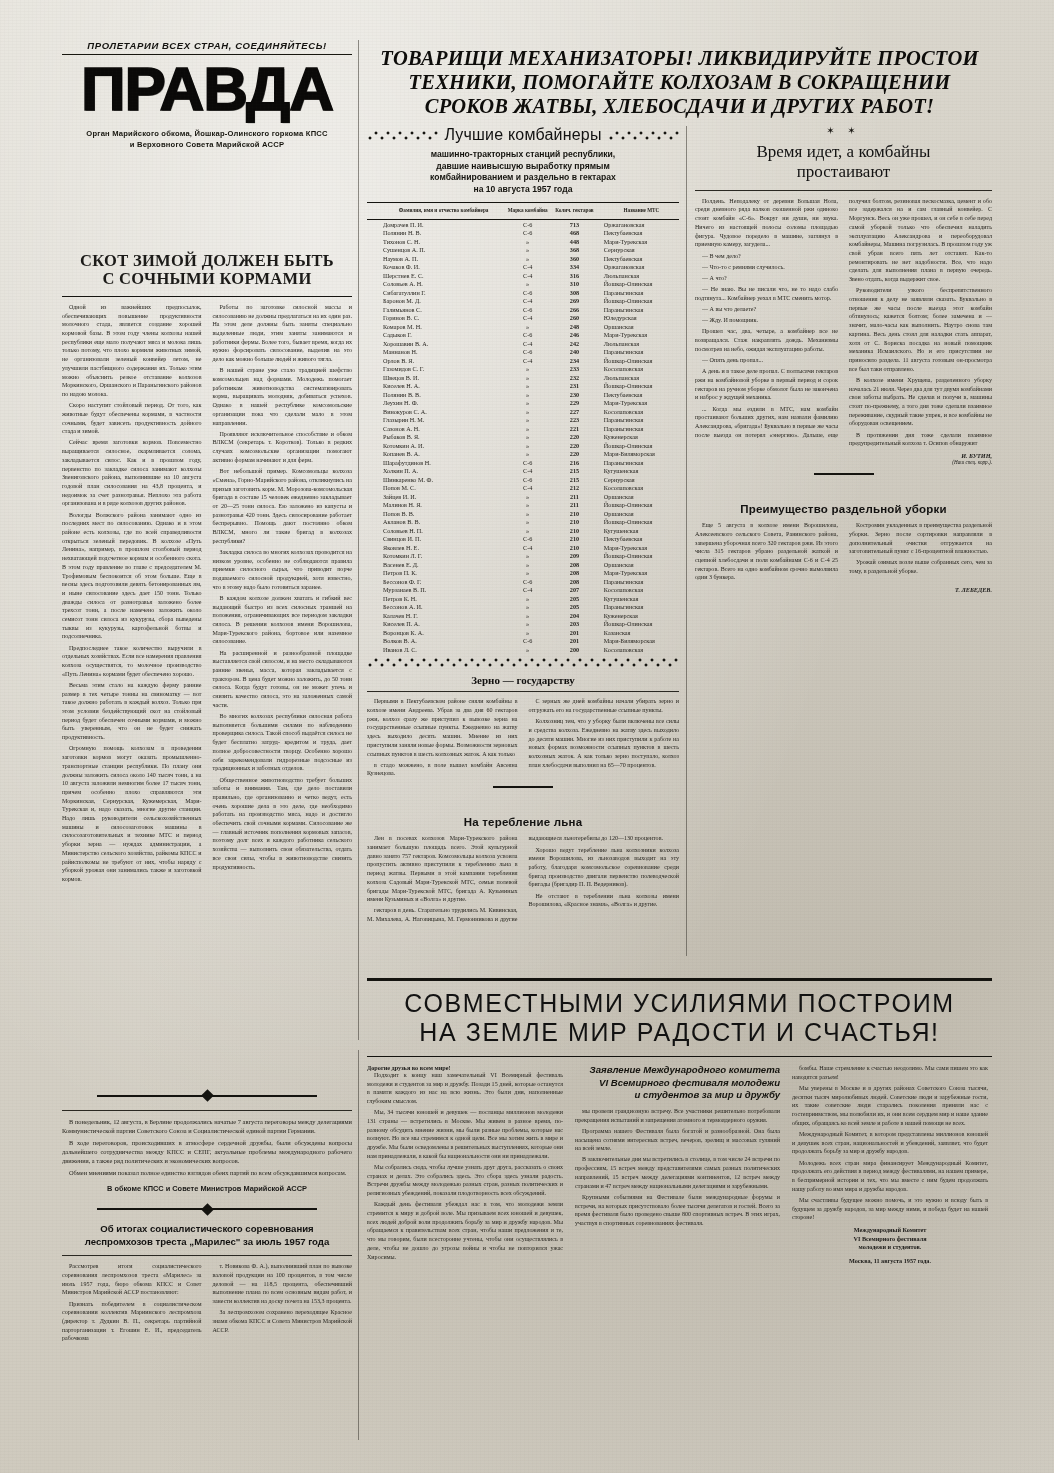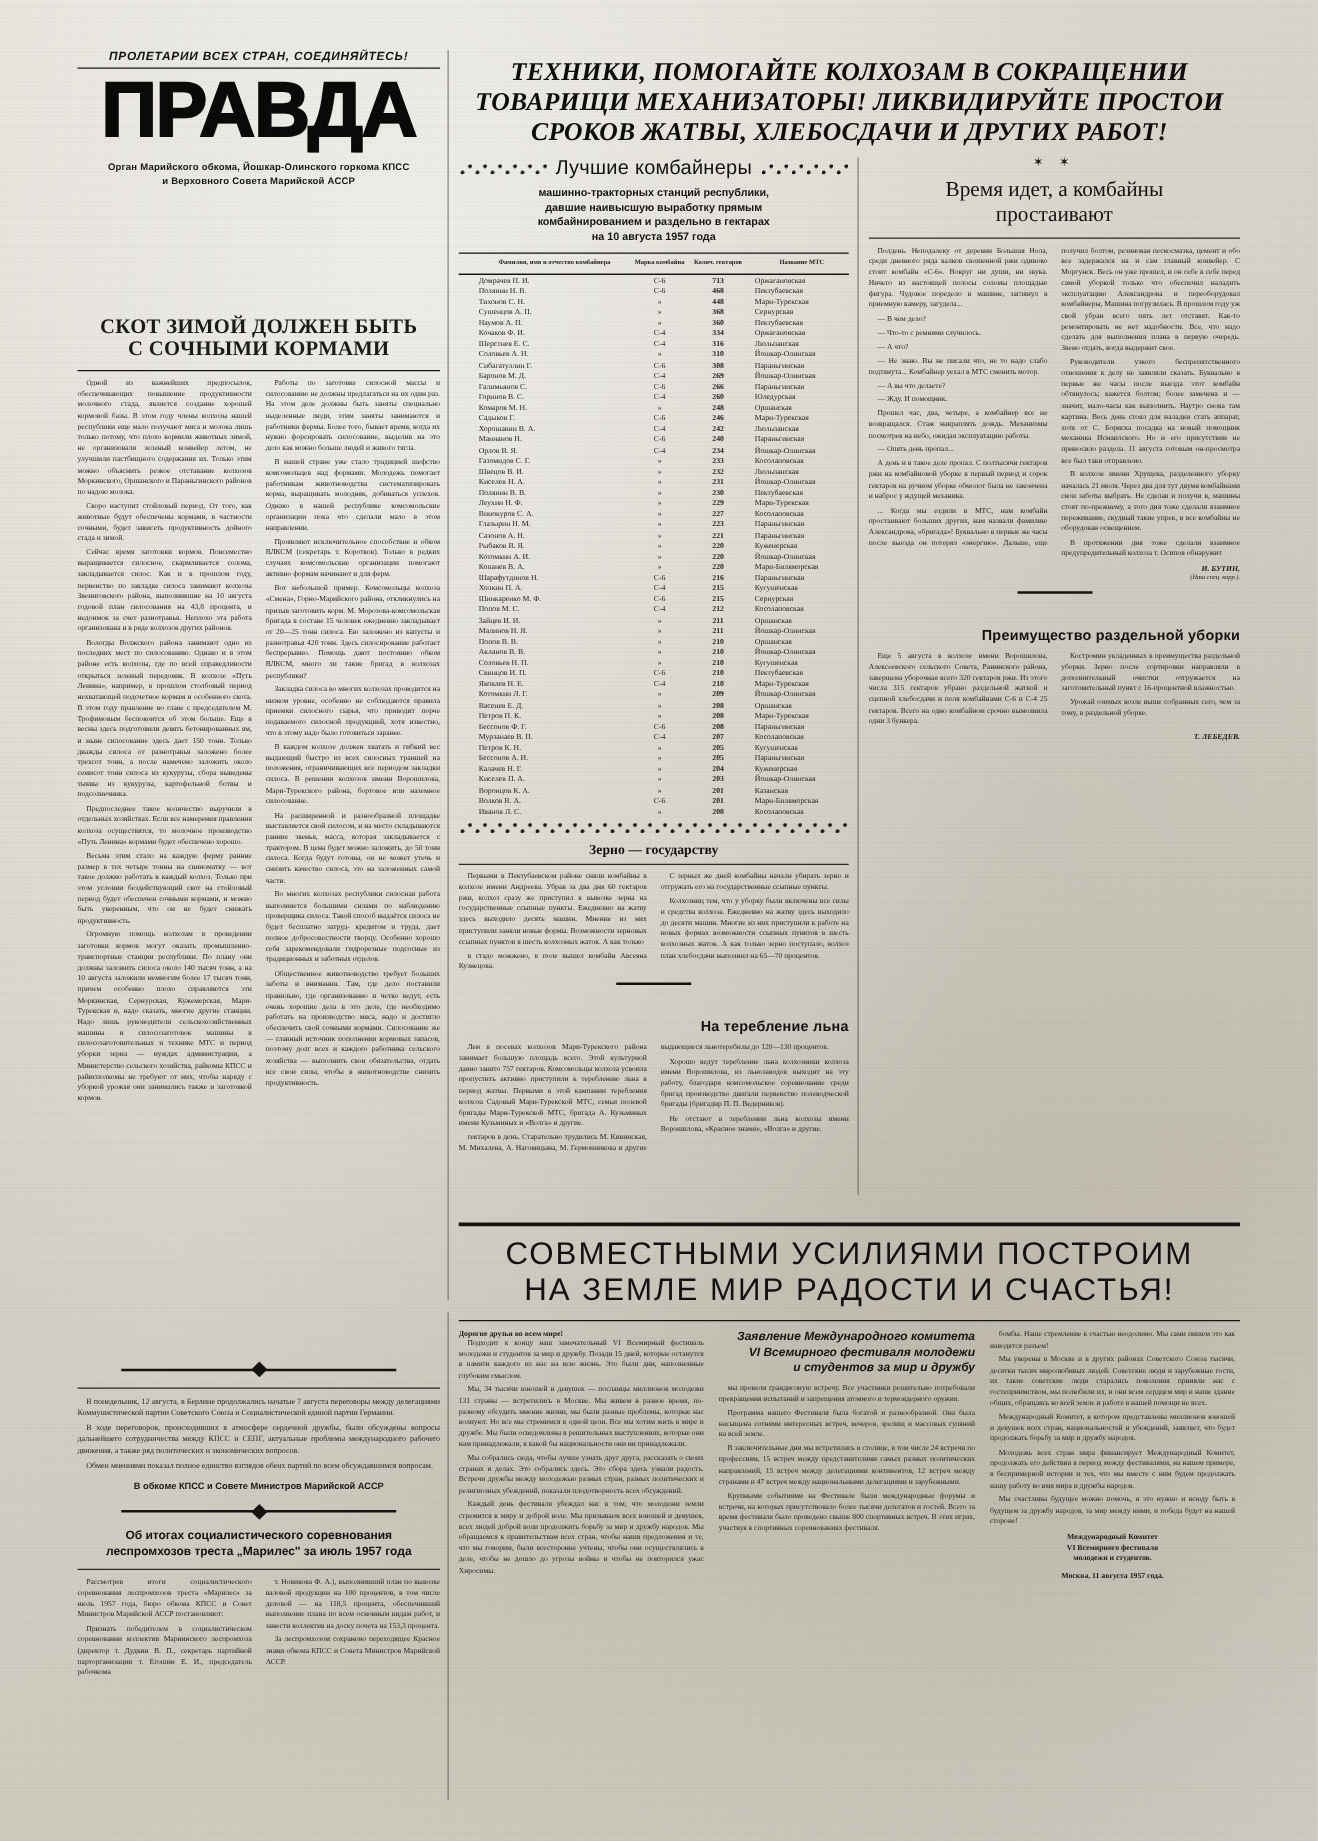--- a/index.html
+++ b/index.html
@@ -143,21 +143,21 @@
   .diamond-rule:before{
     content:"";position:absolute;left:12%;right:12%;top:5px;height:1.6px;background:#14130f;
   }
   .diamond-rule:after{
     content:"";position:absolute;left:50%;top:1.2px;width:9px;height:9px;margin-left:-4.5px;
     background:#14130f;transform:rotate(45deg);
   }
   .minihl{font-family:"Liberation Serif",serif;font-weight:700;font-size:11px;
     text-align:center;color:#121110;}
   .minihl-sans{font-family:"Liberation Sans",sans-serif;font-weight:700;font-size:11.5px;
-    text-align:right;color:#121110;letter-spacing:.2px;margin-top:28px;}
+    text-align:center;color:#121110;letter-spacing:.2px;margin-top:28px;}
 
   
   #festival{position:absolute;left:305px;top:938px;width:625px;}
   .fest-hl{
     font-family:"Liberation Sans",sans-serif;font-weight:400;
     font-size:25px;letter-spacing:1.6px;text-align:center;line-height:1.16;color:#111;
   }
   .fest-state{
     font-family:Liberation Sans, sans-serif;font-style:italic;font-weight:700;
     font-size:9.6px;text-align:right;line-height:1.32;margin-bottom:5px;color:#15140f;
@@ -219,22 +219,22 @@
         <p>Вот небольшой пример. Комсомольцы колхоза «Смена», Горно-Марийского района, откликнулись на призыв заготовить корм. М. Морозова-комсомольская бригада в составе 15 человек ежедневно закладывает от 20—25 тонн силоса. Ею заложено из капусты и разнотравья 420 тонн. Здесь силосирование работает беспрерывно. Помощь дают постоянно обком ВЛКСМ, много ли такие бригад в колхозах республики?</p>
         <p>Закладка силоса во многих колхозах проводится на низком уровне, особенно не соблюдаются правила приемки силосного сырья, что приводит порче подаваемого силосной продукцией, хотя известно, что в этому надо было готовиться заранее.</p>
         <p>В каждом колхозе должен хватать и гибкий вес выдающий быстро из всех силосных траншей на положения, ограничивающих все периодом закладки силоса. В решении колхозов имени Ворошилова, Мари-Турекского района, бортовое или наземное силосование.</p>
         <p>На расширенной и разнообразной площадке выставляется свой силосом, и на место складываются ранние звенья, масса, которая закладывается с трактором. В цена будет можно заложить, до 50 тонн силоса. Когда будут готовы, он не может утечь и снизить качество силоса, это на заложенных самой части.</p>
         <p>Во многих колхозах республики силосная работа выполняется большими силами по наблюдению проверщика силоса. Такой способ выдаётся силоса не будет бесплатно затруд- кредитом и труда, дает полное добросовестности творцу. Особенно хорошо себя зарекомендовали гидрорезные подсосные из традиционных и заботных отделов.</p>
         <p>Общественное животноводство требует больших заботы и внимания. Там, где дело поставили правильно, где организованно и четко ведут, есть очень хорошие дела в это деле, где необходимо работать на производство мяса, надо и достигло обеспечить свой сочными кормами. Силосование же — главный источник пополнения кормовых запасов, поэтому долг всех и каждого работника сельского хозяйства — выполнить свои обязательства, отдать все свои силы, чтобы в животноводстве снизить продуктивность.</p>
       </div>
   </div>
 
   <div id="banner">
+    <div class="banner-txt">ТОВАРИЩИ МЕХАНИЗАТОРЫ! ЛИКВИДИРУЙТЕ ПРОСТОИ</div>
     <div class="banner-txt">ТЕХНИКИ, ПОМОГАЙТЕ КОЛХОЗАМ В СОКРАЩЕНИИ</div>
-    <div class="banner-txt">ТОВАРИЩИ МЕХАНИЗАТОРЫ! ЛИКВИДИРУЙТЕ ПРОСТОИ</div>
     <div class="banner-txt">СРОКОВ ЖАТВЫ, ХЛЕБОСДАЧИ И ДРУГИХ РАБОТ!</div>
   </div>
 
   <div id="center">
 
     <div style="display:flex;align-items:center;gap:6px;justify-content:space-between;">
       <div class="wavy" style="flex:1;"></div>
       <div class="sec-title">Лучшие комбайнеры</div>
       <div class="wavy" style="flex:1;"></div>
     </div>

